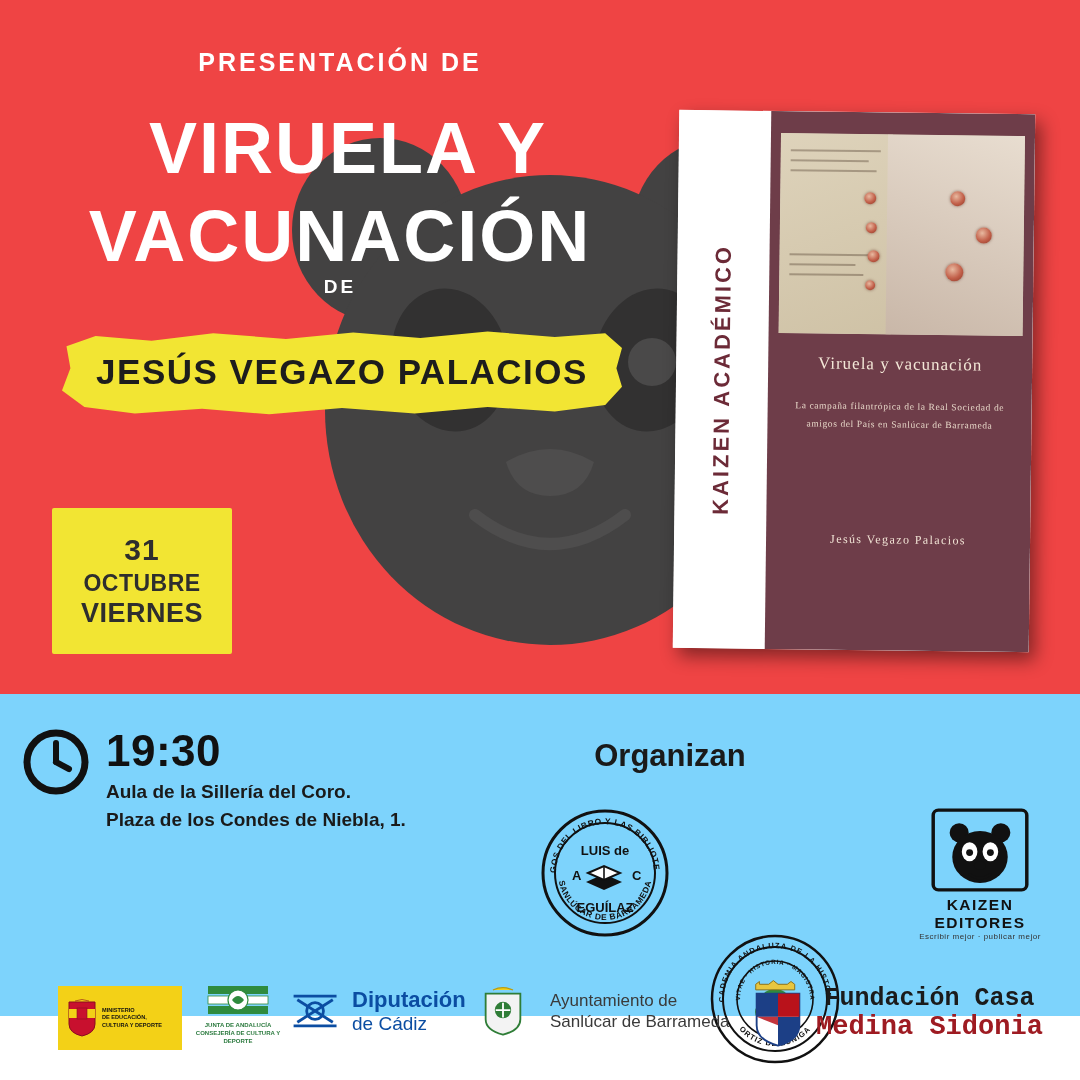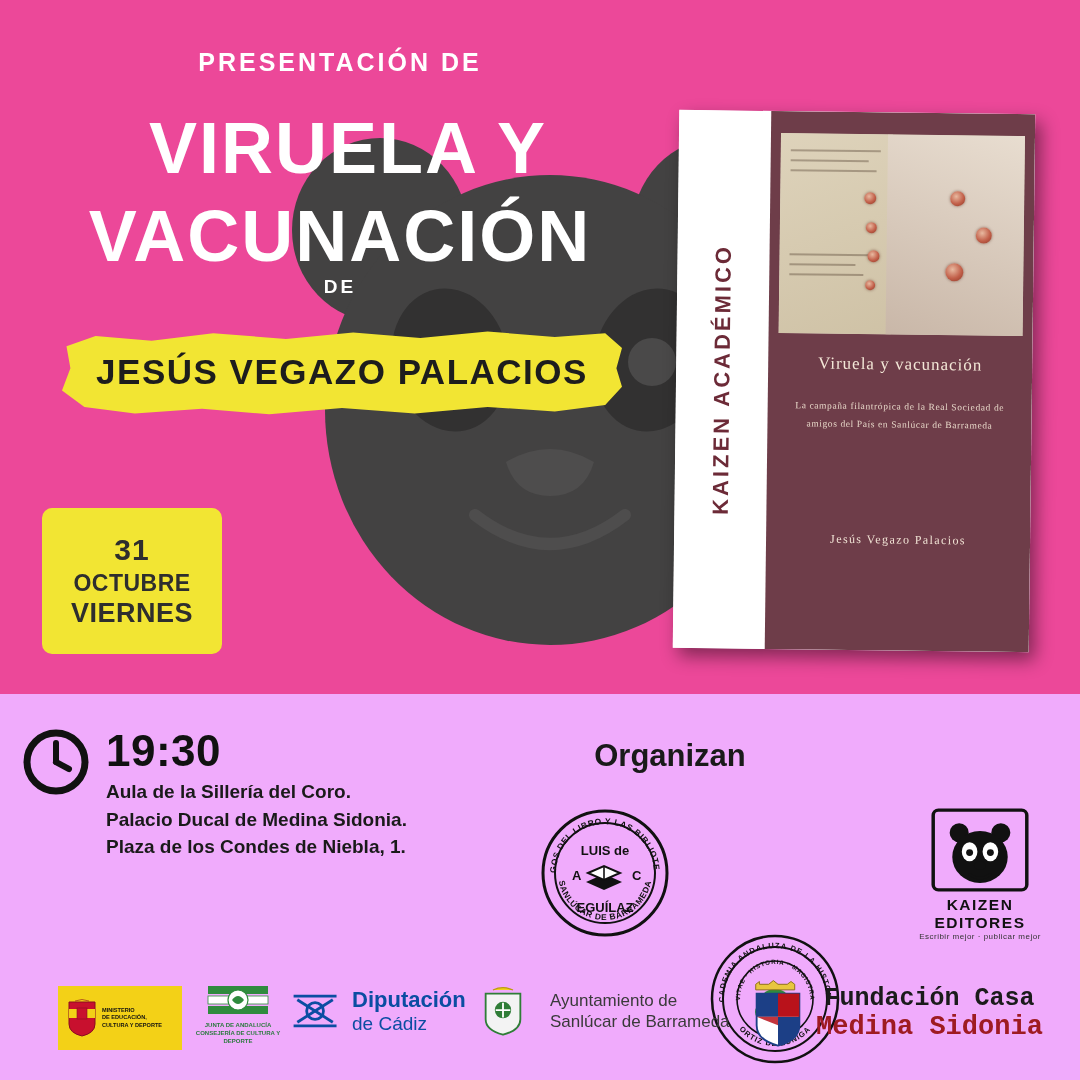--- a/index.html
+++ b/index.html
@@ -7,21 +7,21 @@
   body {
     font-family: "Liberation Sans", sans-serif;
     background: #ffffff;
     overflow: hidden;
   }
   .poster { position: relative; width: 1080px; height: 1080px; }
 
   
   .top {
     position: absolute; left: 0; top: 0; width: 1080px; height: 694px;
-    background: #ec4899;
+    background: #ef4444;
     overflow: hidden;
   }
   
   .watermark {
     position: absolute; left: 270px; top: 110px; width: 560px; height: 580px;
     opacity: 1;
   }
   .wm-svg { width: 100%; height: 100%; display: block; }
 
   .presentacion {
@@ -58,22 +58,22 @@
   }
   .author-text {
     position: absolute; inset: 0;
     display: flex; align-items: center; justify-content: center;
     color: #1d1d1d; font-size: 35px; font-weight: bold; letter-spacing: 1.5px;
     text-align: center;
   }
 
   
   .datebox {
-    position: absolute; left: 42px; top: 508px; width: 180px; height: 146px;
-    background: #f2e533; border-radius: 10px;
+    position: absolute; left: 52px; top: 508px; width: 180px; height: 146px;
+    background: #f2e533; border-radius: 2px;
     display: flex; flex-direction: column; align-items: center; justify-content: center;
     color: #2e2e2e; font-weight: bold; line-height: 1.25;
   }
   .datebox .d-day { font-size: 30px; letter-spacing: 1px; }
   .datebox .d-month { font-size: 23px; letter-spacing: 0.5px; }
   .datebox .d-dow { font-size: 27px; letter-spacing: 0.5px; }
 
   
   .book {
     position: absolute; left: 676px; top: 112px; width: 356px; height: 538px;
@@ -131,22 +131,22 @@
   }
   .cover-author {
     position: absolute; left: 0; right: 0; top: 420px;
     text-align: center; color: #f0e2d4;
     font-family: "Liberation Serif", serif;
     font-size: 12px; letter-spacing: 1.4px;
   }
 
   
   .bottom {
-    position: absolute; left: 0; top: 694px; width: 1080px; height: 386px;
-    background: #f0abfc;
+    position: absolute; left: 0; top: 694px; width: 1080px; height: 322px;
+    background: #7dd3fc;
   }
   .clock {
     position: absolute; left: 22px; top: 34px; width: 68px; height: 68px;
   }
   .time {
     position: absolute; left: 106px; top: 32px;
     font-size: 44px; font-weight: bold; color: #111;
     letter-spacing: 0.5px;
   }
   .venue {
@@ -283,21 +283,20 @@
         <circle cx="34" cy="34" r="29" fill="none" stroke="#111" stroke-width="7"></circle>
         <line x1="34" y1="34" x2="34" y2="15" stroke="#111" stroke-width="6" stroke-linecap="round"></line>
         <line x1="34" y1="34" x2="47" y2="41" stroke="#111" stroke-width="6" stroke-linecap="round"></line>
       </svg>
     </div>
 
     <div class="time">19:30</div>
 
     <div class="venue">
       <div>Aula de la Sillería del Coro.</div>
-      <div>Palacio Ducal de Medina Sidonia.</div>
       <div>Plaza de los Condes de Niebla, 1.</div>
     </div>
 
     <div class="organizan">Organizan</div>
 
     <div class="org-logos">
 
       <div class="org-logo stamp" style="left:20px; top:4px;">
         <svg viewBox="0 0 130 130" xmlns="http://www.w3.org/2000/svg">
           <defs>

